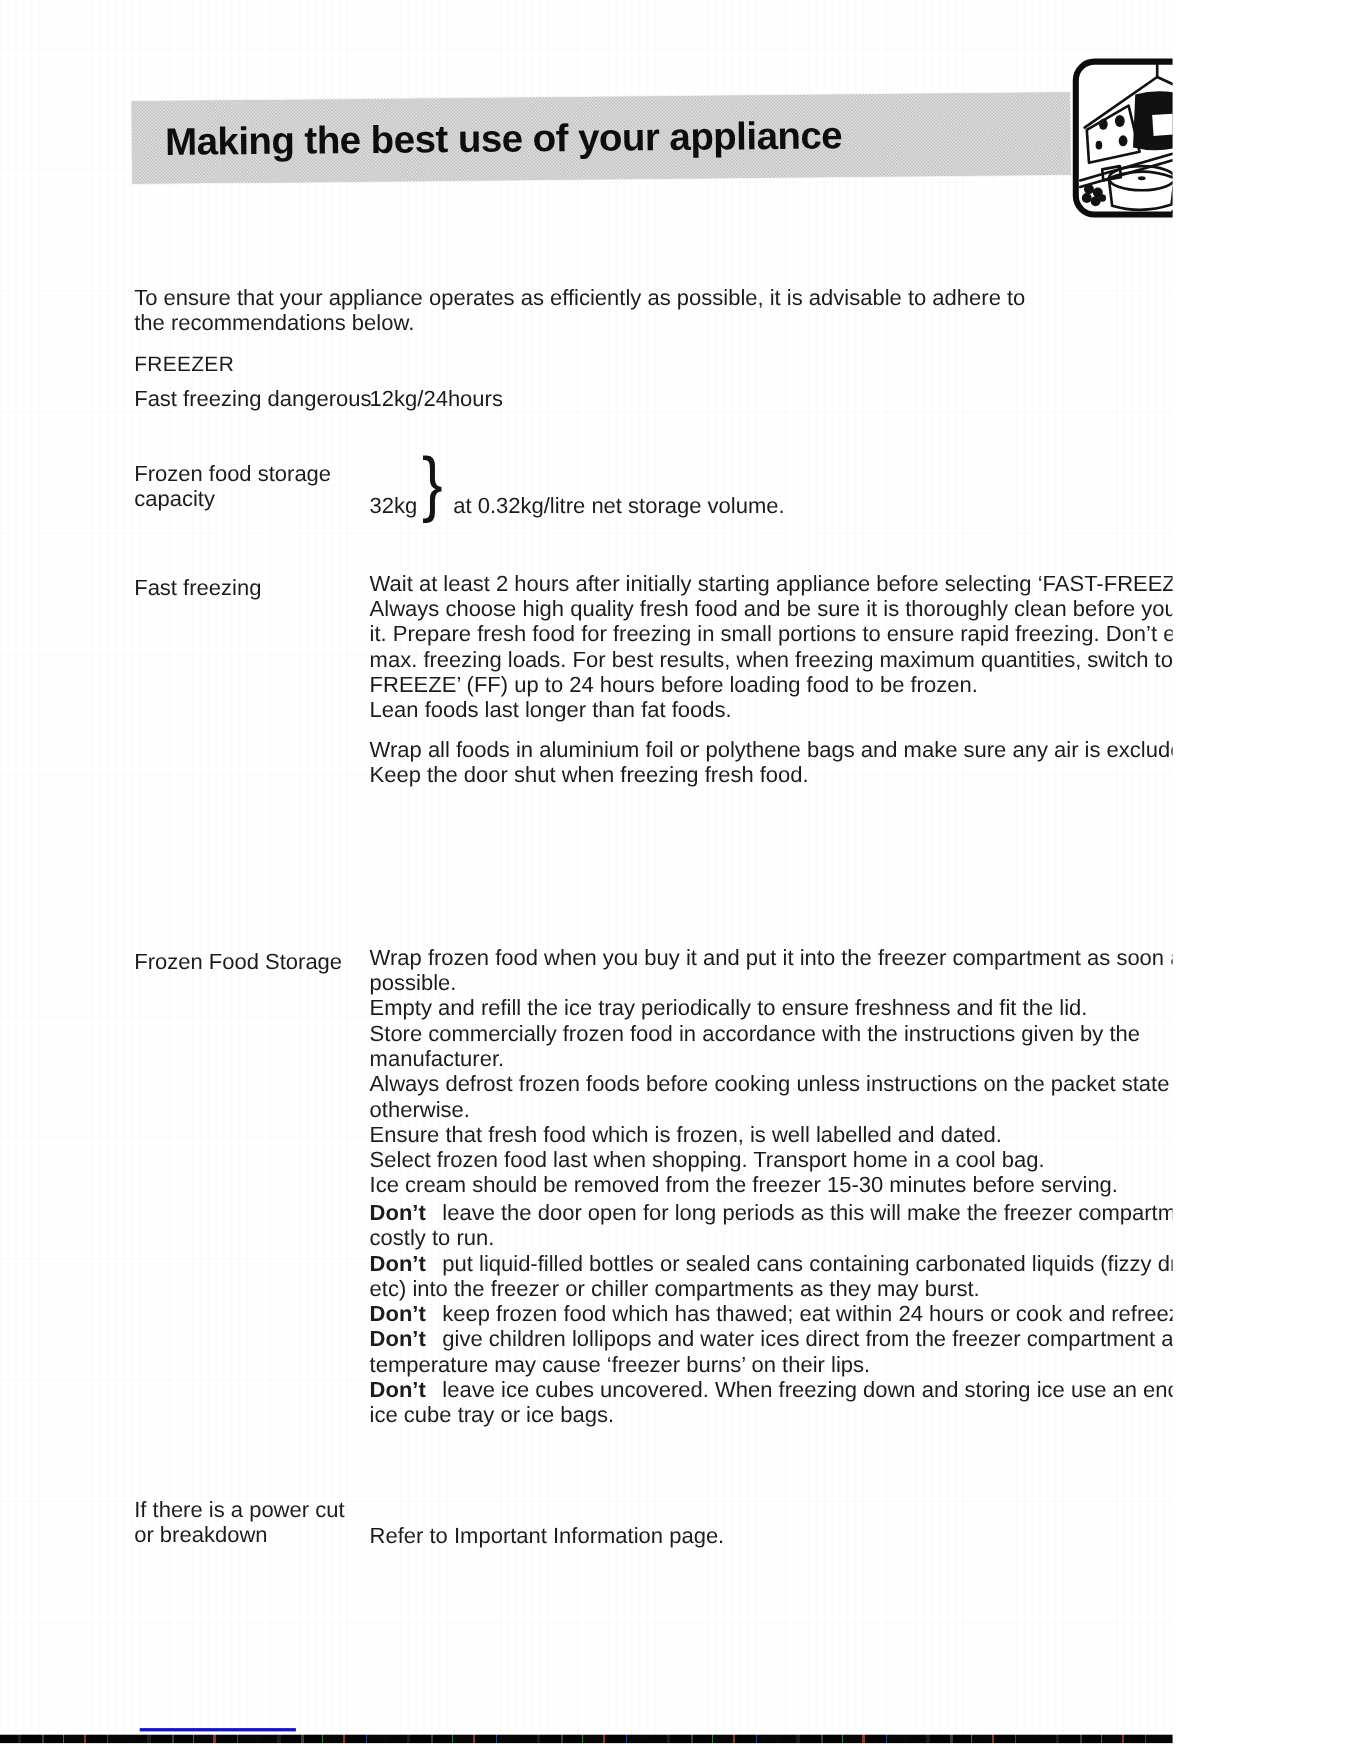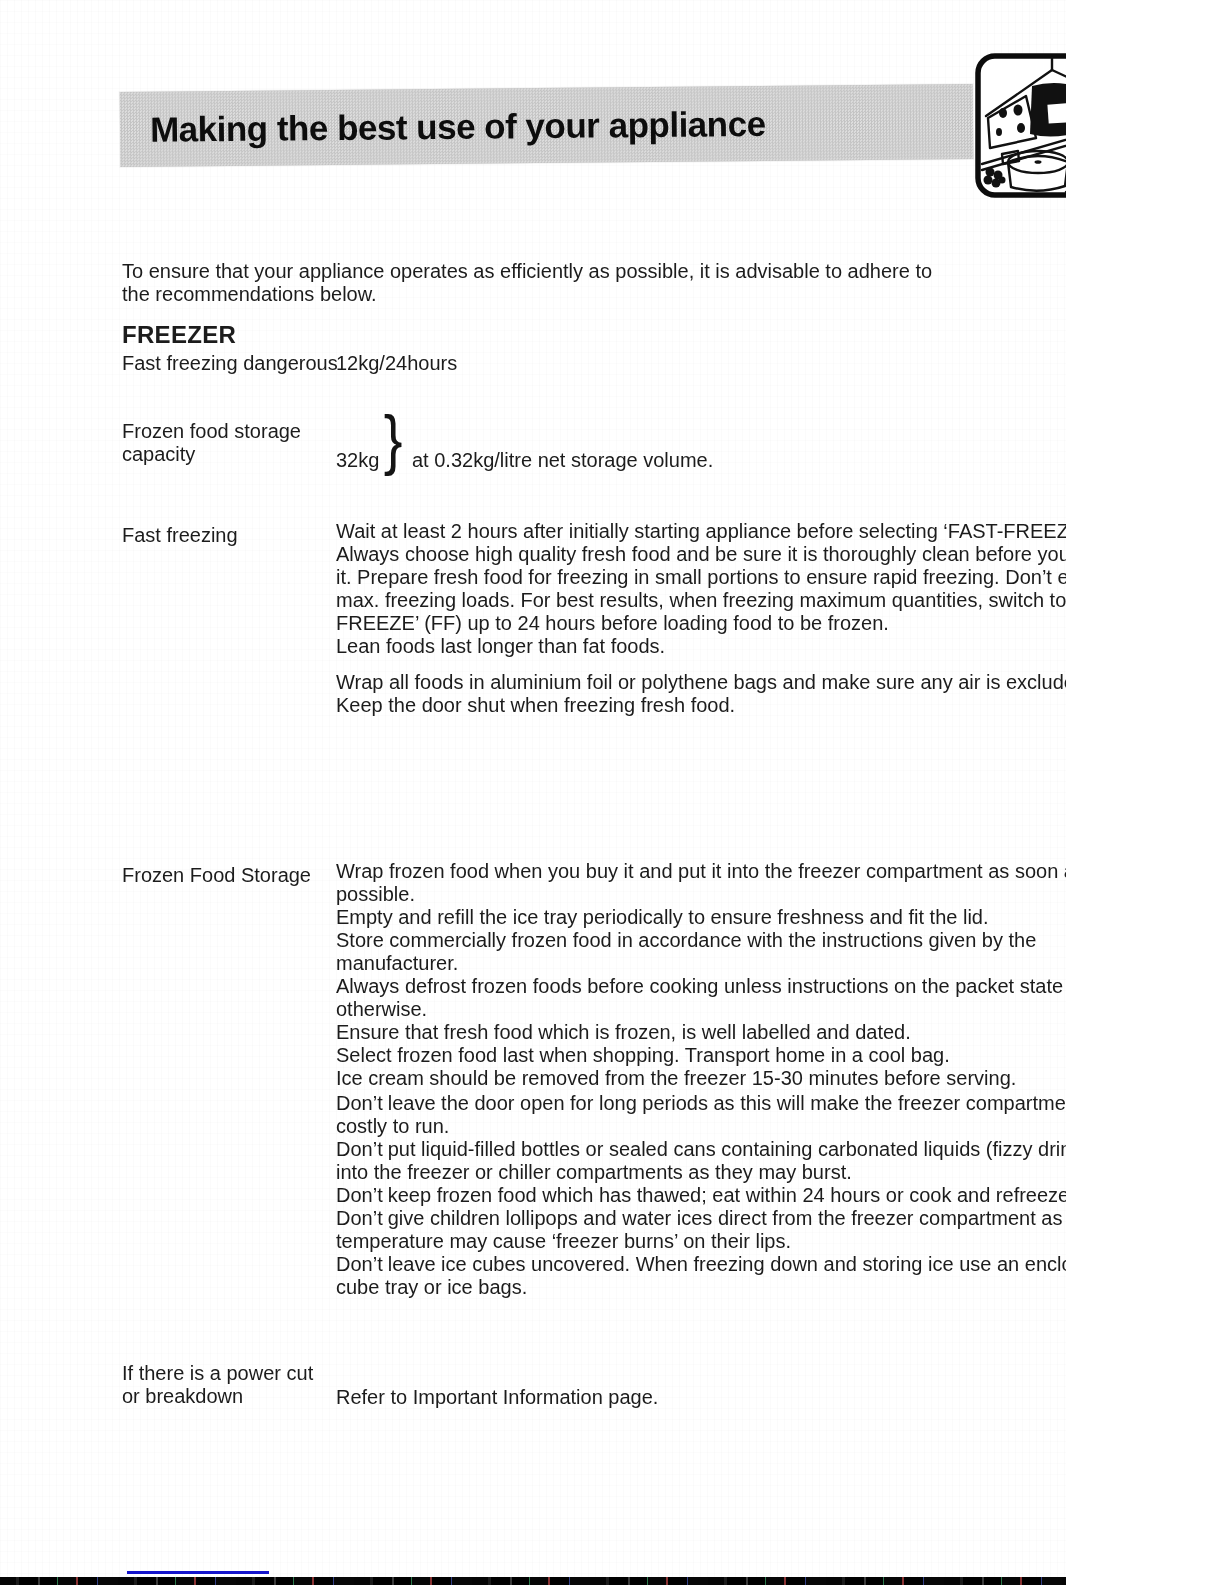--- a/index.html
+++ b/index.html
@@ -34,41 +34,41 @@
     padding-left:30px; color:#0d0d0d; white-space:nowrap;
   }
   .doc-icon { position:absolute; left:974px; top:52px; }
 
   
   .txt { font-size:20px; line-height:23px; }
   .abs { position:absolute; }
   .multiline { white-space:pre-line; }
 
   .intro { left:122px; top:260px; width:815px; }
-  .section-heading { left:122px; top:321px; font-size:24px; font-weight:bold; letter-spacing:0.3px; }
+  .section-heading { left:122px; top:321px; font-size:19px; font-weight:normal; letter-spacing:0.3px; }
 
   .label-ffc   { left:122px; top:352px; }
   .value-ffc   { left:336px; top:352px; }
 
   .label-sc    { left:122px; top:420px; }
   .value-sc    { left:336px; top:449px;text-align:center; }
   .brace-sc    { left:382px; top:406px; font-size:66px; font-weight:400;
                  transform:scaleX(0.85); color:#141414; line-height:1; }
   .note-sc     { left:412px; top:449px; }
 
   .label-ff    { left:122px; top:524px; }
   .content-ff  { left:336px; top:520px; width:806px; }
   .content-ff .para2 { margin-top:13px; }
 
   .label-ffs   { left:122px; top:864px; }
   .content-ffs { left:336px; top:860px; width:806px; }
 
   .donts       { left:336px; top:1092px; width:814px; }
   .donts p     { margin:0; }
-  .dont-prefix { font-weight:normal; padding-right:5px; }
+  .dont-prefix { font-weight:bold; padding-right:15px; }
 
   .label-pc    { left:122px; top:1362px; }
   .value-pc    { left:336px; top:1386px; }
 
   .footer-underline {
     position:absolute; left:127px; top:1571px; width:142px; height:3px;
     background:#1414cc;
   }
   .scan-strip {
     position:absolute; left:0; top:1577px; width:1225px; height:8px;

